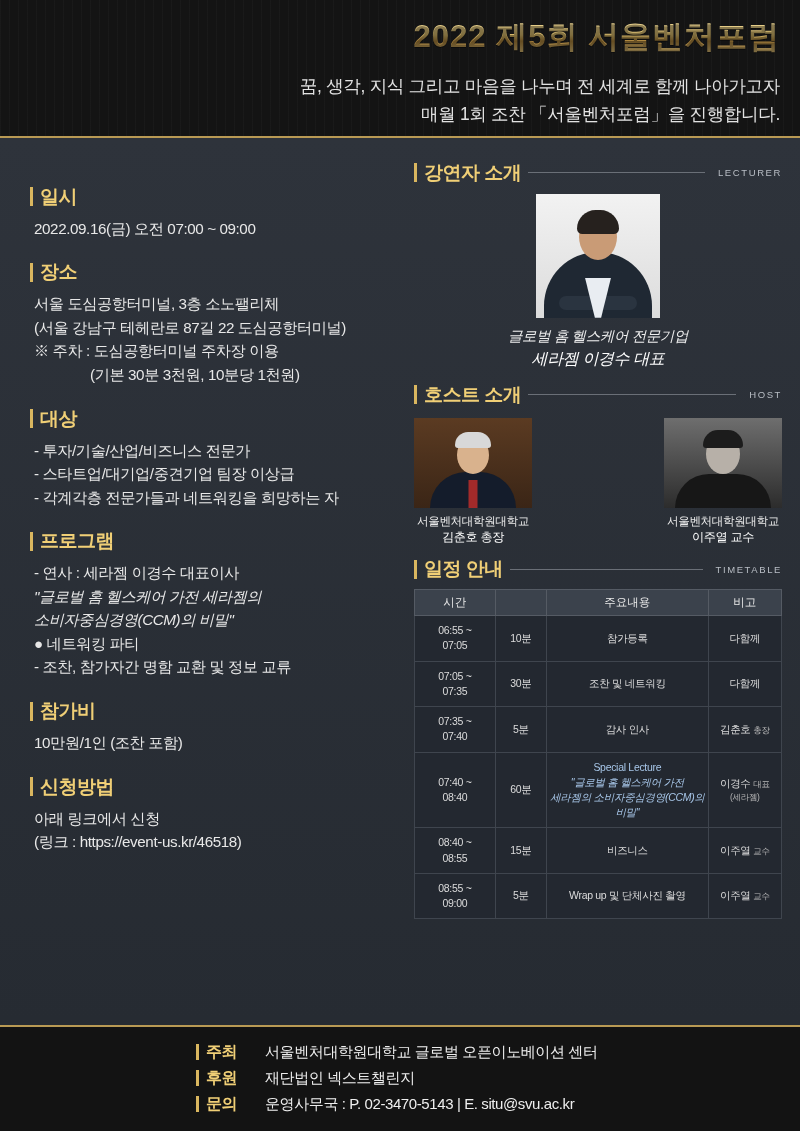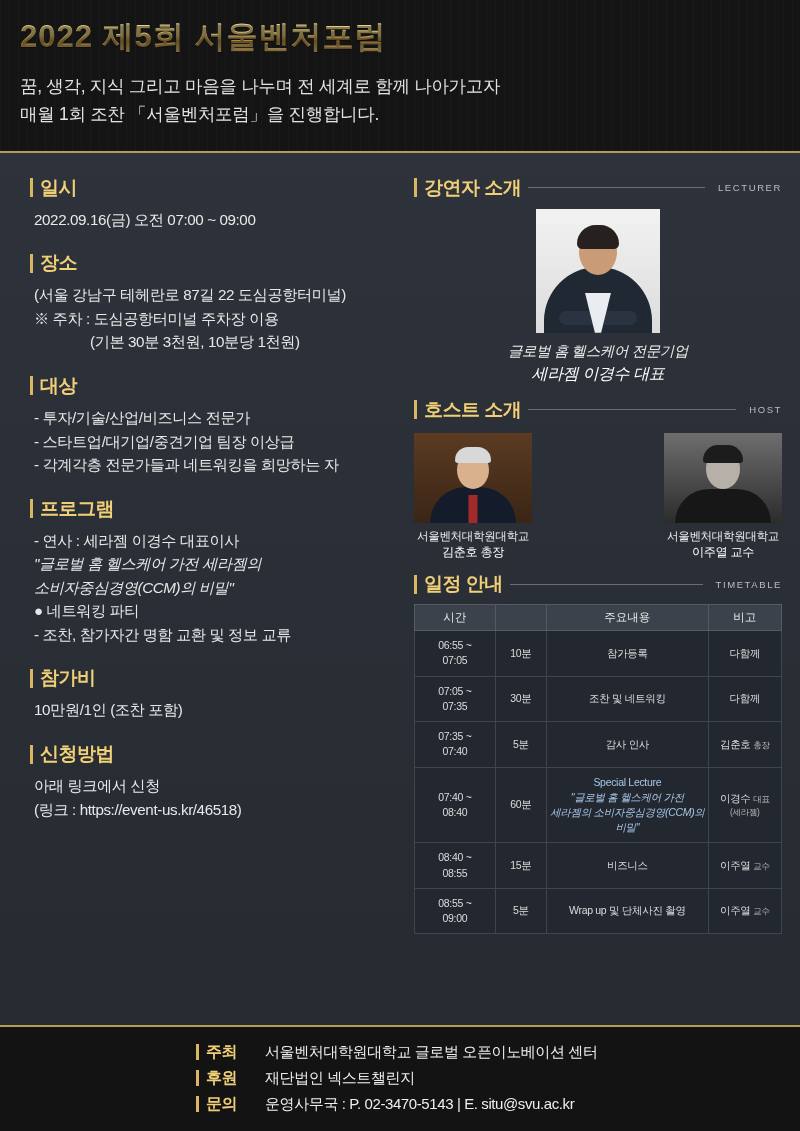--- a/index.html
+++ b/index.html
@@ -15,22 +15,22 @@
     background: #151515;
     display: flex;
     flex-direction: column;
   }
 
   
   .header {
     position: relative;
     background: #141414;
     background-image: repeating-linear-gradient(90deg, rgba(255,255,255,0.022) 0px, rgba(255,255,255,0.022) 1px, transparent 1px, transparent 9px);
-    padding: 16px 20px 22px 20px;
-    text-align: left;
+    padding: 16px 20px 7px 20px;
+    text-align: right;
     border-bottom: 2px solid #b99a54;
   }
   .kicker {
     font-size: 31px;
     font-weight: bold;
     letter-spacing: 1px;
     background: linear-gradient(180deg,#f5e3a8 0%, #d7b96a 45%, #a9813a 60%, #e9d08c 100%);
     -webkit-background-clip: text;
     background-clip: text;
     color: transparent;
@@ -54,21 +54,21 @@
 
   
   .body {
     flex: 1;
     display: flex;
     background: #2b3038;
     background-image: linear-gradient(180deg,#2e333b 0%, #262b32 100%);
     padding: 22px 18px 10px 18px;
     gap: 8px;
   }
-  .col-left { width: 382px; padding-left: 12px; }
+  .col-left { width: 382px; padding-left: 12px; margin-top: 24px; }
   .col-right { flex: 1; padding-left: 6px; }
 
   .sec-head {
     display: flex;
     align-items: center;
     gap: 7px;
     margin-bottom: 7px;
   }
   .bar {
     width: 3px; height: 19px; background: #d9b65f; display: inline-block;
@@ -204,20 +204,21 @@
           <div>2022.09.16(금) 오전 07:00 ~ 09:00</div>
         </div>
       </div>
 
       <div class="sec">
         <div class="sec-head">
           <span class="bar"></span>
           <span class="sec-title">장소</span>
         </div>
         <div class="lines">
+          <div>서울 도심공항터미널, 3층 소노팰리체</div>
           <div>(서울 강남구 테헤란로 87길 22 도심공항터미널)</div>
           <div>※ 주차 : 도심공항터미널 주차장 이용</div>
           <div class="indent2">(기본 30분 3천원, 10분당 1천원)</div>
         </div>
       </div>
 
       <div class="sec">
         <div class="sec-head">
           <span class="bar"></span>
           <span class="sec-title">대상</span>

